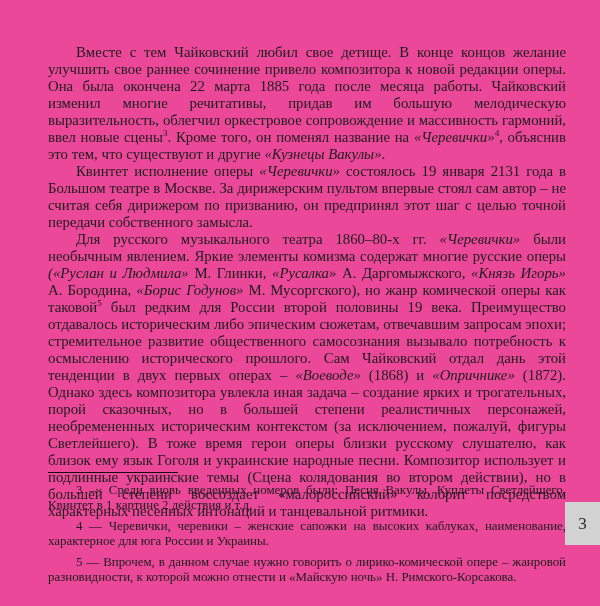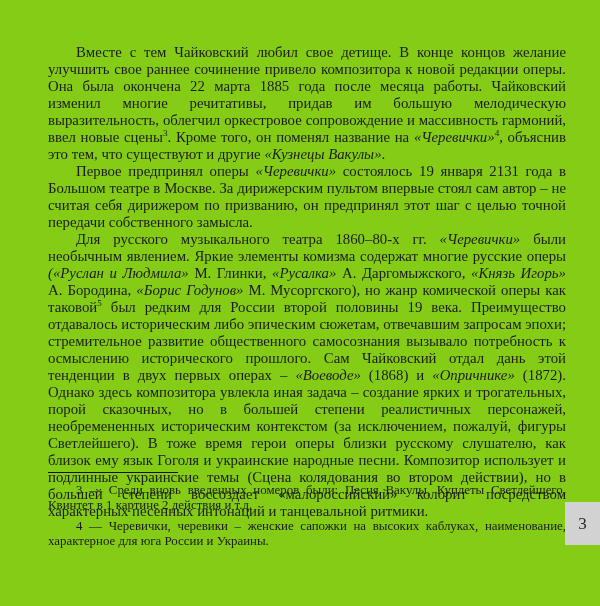--- a/index.html
+++ b/index.html
@@ -12,21 +12,21 @@
     height: 606px;
     overflow: hidden;
     position: relative;
     font-family: "Liberation Serif", "DejaVu Serif", serif;
     color: #1c1c1c;
   }
   .page {
     position: relative;
     width: 600px;
     height: 606px;
-    background: #84cc16;
+    background: #ec4899;
   }
   .body-text {
     position: absolute;
     top: 44px;
     left: 48px;
     width: 518px;
     font-size: 14.8px;
     line-height: 17px;
     text-align: justify;
   }
@@ -78,24 +78,25 @@
     font-size: 17px;
     color: #2b2b2b;
   }
 </style>
 </head>
 <body>
 
 <div class="page">
   <div class="body-text">
       <p><span>Вместе с тем Чайковский любил свое детище. В конце концов желание улучшить свое раннее сочинение привело композитора к новой редакции оперы. Она была окончена 22 марта 1885 года после месяца работы. Чайковский изменил многие речитативы, придав им большую мелодическую выразительность, облегчил оркестровое сопровождение и массивность гармоний, ввел новые сцены</span><sup class="fnref">3</sup><span>. Кроме того, он поменял название на </span><i>«Черевички»</i><sup class="fnref">4</sup><span>, объяснив это тем, что существуют и другие </span><i>«Кузнецы Вакулы»</i><span>.</span></p>
-      <p><span>Первое предпринял оперы </span><i>«Черевички»</i><span> состоялось 19 января 2131 года в Большом театре в Москве. За дирижерским пультом впервые стоял сам автор – не считая себя дирижером по призванию, он предпринял этот шаг с целью точной передачи собственного замысла.</span></p>
+      <p><span>Квинтет исполнение оперы </span><i>«Черевички»</i><span> состоялось 19 января 2131 года в Большом театре в Москве. За дирижерским пультом впервые стоял сам автор – не считая себя дирижером по призванию, он предпринял этот шаг с целью точной передачи собственного замысла.</span></p>
       <p><span>Для русского музыкального театра 1860–80-х гг. </span><i>«Черевички»</i><span> были необычным явлением. Яркие элементы комизма содержат многие русские оперы </span><i>(«Руслан и Людмила»</i><span> М. Глинки, </span><i>«Русалка»</i><span> А. Даргомыжского, </span><i>«Князь Игорь»</i><span> А. Бородина, </span><i>«Борис Годунов»</i><span> М. Мусоргского), но жанр комической оперы как таковой</span><sup class="fnref">5</sup><span> был редким для России второй половины 19 века. Преимущество отдавалось историческим либо эпическим сюжетам, отвечавшим запросам эпохи; стремительное развитие общественного самосознания вызывало потребность к осмыслению исторического прошлого. Сам Чайковский отдал дань этой тенденции в двух первых операх – </span><i>«Воеводе»</i><span> (1868) и </span><i>«Опричнике»</i><span> (1872). Однако здесь композитора увлекла иная задача – создание ярких и трогательных, порой сказочных, но в большей степени реалистичных персонажей, необремененных историческим контекстом (за исключением, пожалуй, фигуры Светлейшего). В тоже время герои оперы близки русскому слушателю, как близок ему язык Гоголя и украинские народные песни. Композитор использует и подлинные украинские темы (Сцена колядования во втором действии), но в большей степени воссоздает «малороссийский» колорит посредством характерных песенных интонаций и танцевальной ритмики.</span></p>
     </div>
   <div class="footnote-sep"></div>
   <div class="footnotes">
       <p>3 — Среди вновь введенных номеров были: Песня Вакулы, Куплеты Светлейшего, Квинтет в 1 картине 2 действия и т.д.</p>
       <p>4 — Черевички, черевики – женские сапожки на высоких каблуках, наименование, характерное для юга России и Украины.</p>
+      <p>5 — Впрочем, в данном случае нужно говорить о лирико-комической опере – жанровой разновидности, к которой можно отнести и «Майскую ночь» Н. Римского-Корсакова.</p>
     </div>
   <div class="page-tab">
     <span>3</span>
   </div>
 </div>
 
 </body></html>

